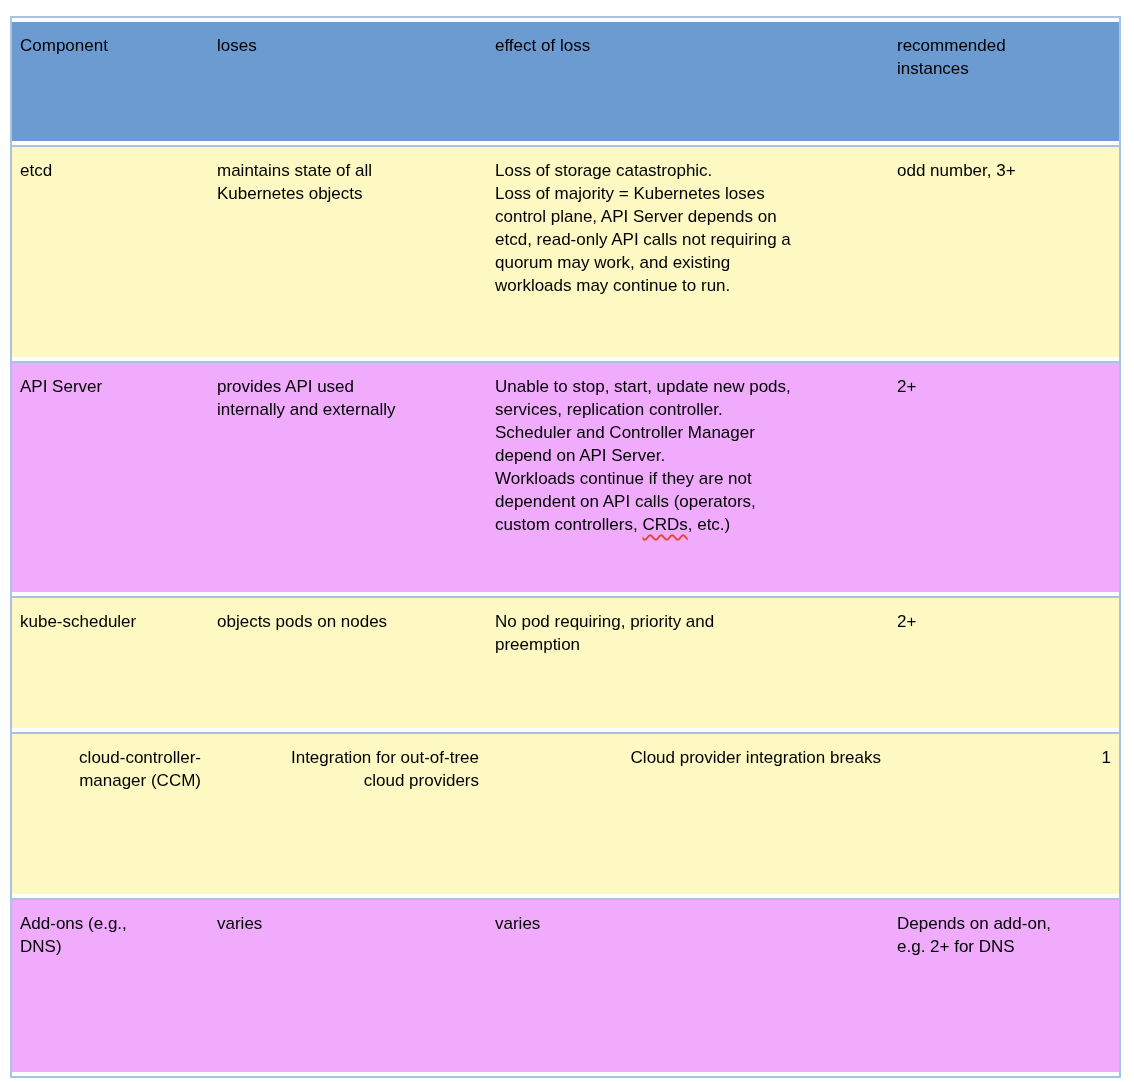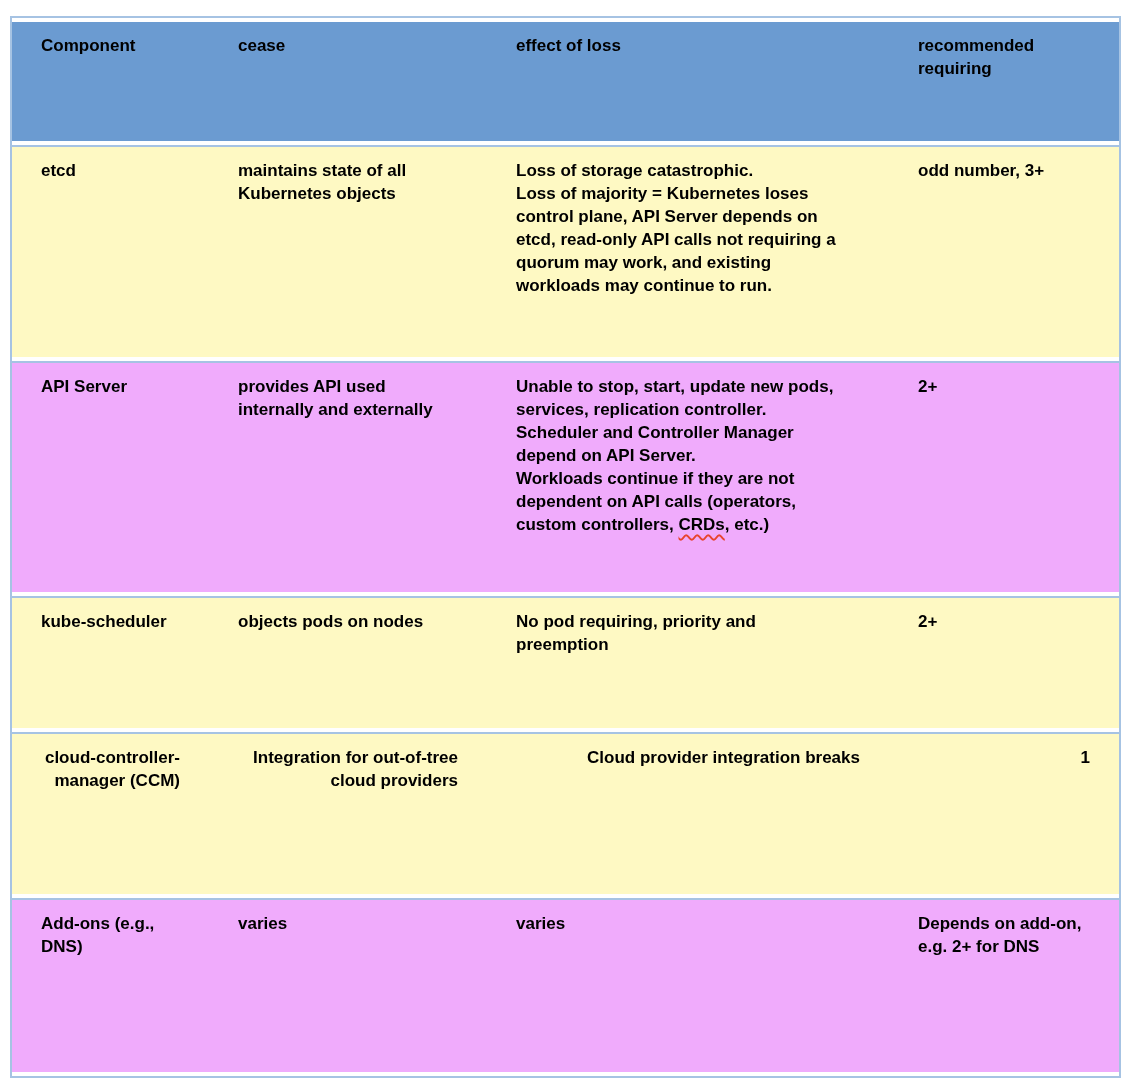--- a/index.html
+++ b/index.html
@@ -25,24 +25,24 @@
     background: #ffffff;
   }
   col.c1 { width: 197px; }
   col.c2 { width: 278px; }
   col.c3 { width: 402px; }
   col.c4 { width: 230px; }
 
   th, td {
     vertical-align: top;
     text-align: left;
-    padding: 12px 29px;
+    padding: 12px 8px;
     font-size: 17px;
     line-height: 23px;
-    font-weight: 700;
+    font-weight: 400;
     white-space: pre-line;
     overflow: hidden;
   }
   thead th {
     background: #6b9bd1;
     height: 95px;
     color: #000000;
   }
   tbody td {
     border-top: 2px solid #a6c3e3;
@@ -73,24 +73,24 @@
   <table class="doc-table">
     <colgroup>
       <col class="c1">
         <col class="c2">
         <col class="c3">
         <col class="c4">
     </colgroup>
     <thead>
       <tr>
         <th>Component</th>
-        <th>cease</th>
+        <th>loses</th>
         <th>effect of loss</th>
         <th>recommended
-requiring</th>
+instances</th>
       </tr>
     </thead>
     <tbody>
       <tr class="alt r-etcd">
         <td>etcd</td>
         <td>maintains state of all
 Kubernetes objects</td>
         <td>Loss of storage catastrophic.
 Loss of majority = Kubernetes loses
 control plane, API Server depends on

